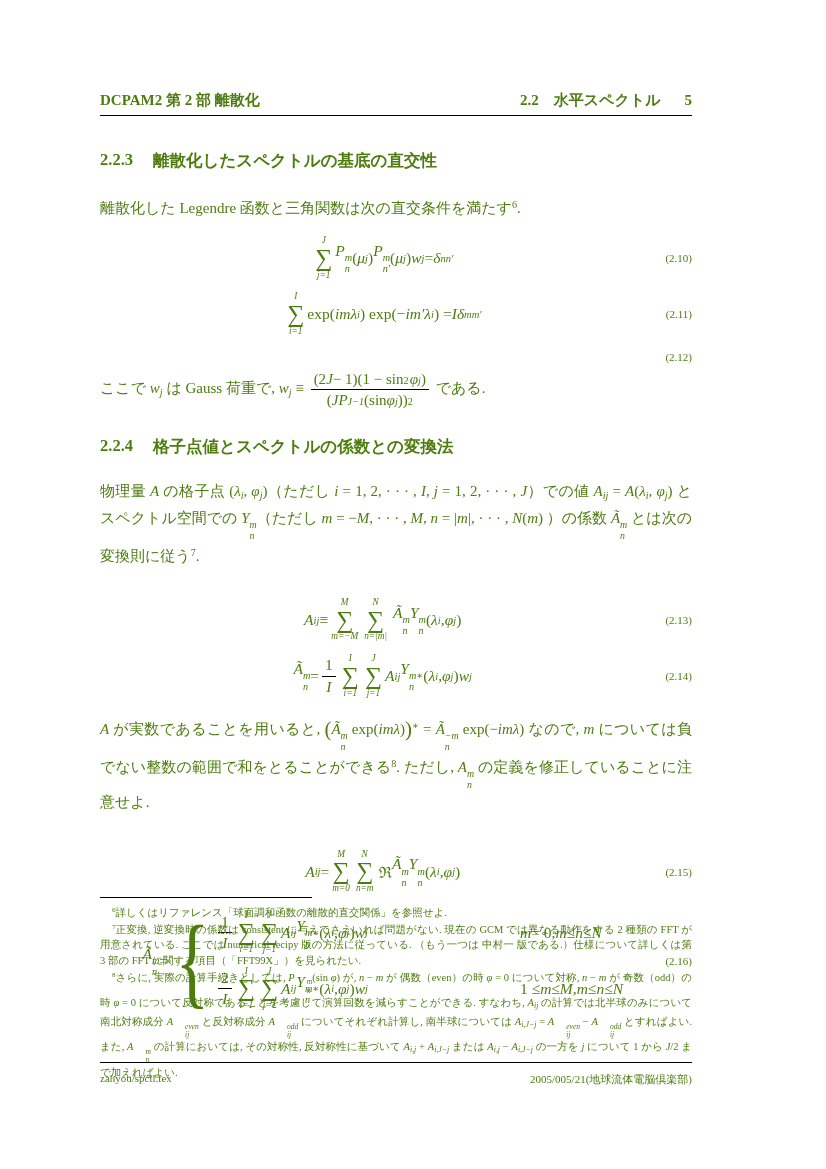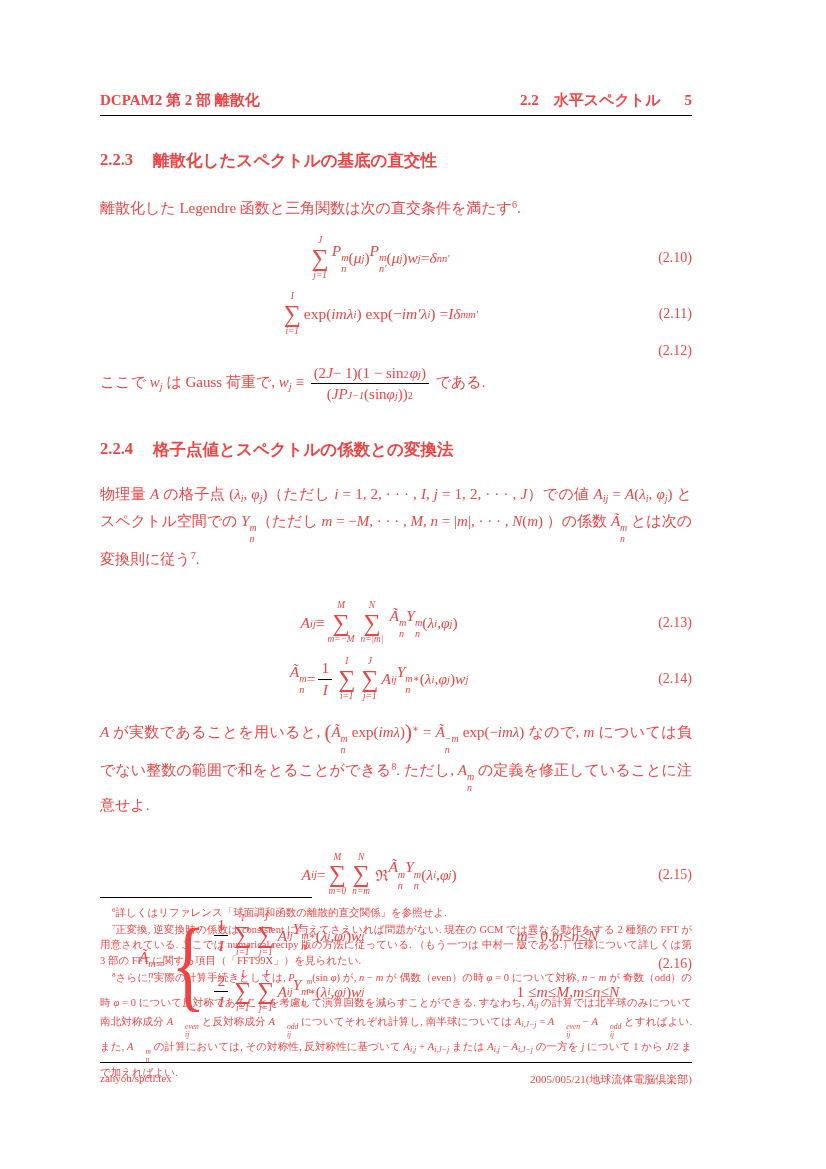--- a/index.html
+++ b/index.html
@@ -1,38 +1,38 @@
 <!DOCTYPE html>
 <html><head>
 <meta charset="utf-8">
 <style>
   html,body{margin:0;padding:0;background:#ffffff;}
   .page{position:relative;width:826px;height:1169px;background:#ffffff;overflow:hidden;
-        font-family:"Liberation Serif","DejaVu Serif",serif;color:#ef4444;}
+        font-family:"Liberation Serif","DejaVu Serif",serif;color:#4d7c0f;}
   .content{position:absolute;left:100px;top:0;width:592px;}
 
   
   .hdr{display:flex;justify-content:space-between;align-items:baseline;margin-top:91px;
        font-weight:bold;font-size:15px;}
   .hdr-right{display:flex;align-items:baseline;gap:24px;}
   .hdr-rule{border-top:1.6px solid #000;margin-top:5px;}
 
   
   .sec-head{display:flex;gap:20px;font-weight:bold;font-size:16.5px;margin-top:34px;}
-  .sec-head.second{margin-top:36px;}
+  .sec-head.second{margin-top:27px;}
 
   
   .body-p{font-size:15px;line-height:22px;text-align:justify;margin:22px 0 0 0;}
   .body-p.tight{margin-top:5px;}
 
   
   .eq{display:flex;align-items:center;}
   .eqc{flex:1;display:flex;justify-content:center;align-items:center;font-size:15.5px;white-space:nowrap;}
-  .eqn{font-size:14px;}
-  .mt16{margin-top:16px}.mt10{margin-top:10px}.mt6{margin-top:6px}
+  .eqn{font-size:11px;}
+  .mt16{margin-top:16px}.mt10{margin-top:10px}.mt6{margin-top:12px}
   .mt30{margin-top:30px}.mt34{margin-top:16px}.mt36{margin-top:36px}
   .eq-empty{height:16px;}
 
   
   .it{font-style:italic;}
   .rm{font-style:normal;}
   .msub{font-size:0.68em;vertical-align:-0.3em;font-style:italic;}
   .msup{font-size:0.68em;vertical-align:0.5em;font-style:italic;}
   .msub.rm,.msup.rm{font-style:normal;}
   .scr{display:inline;}

